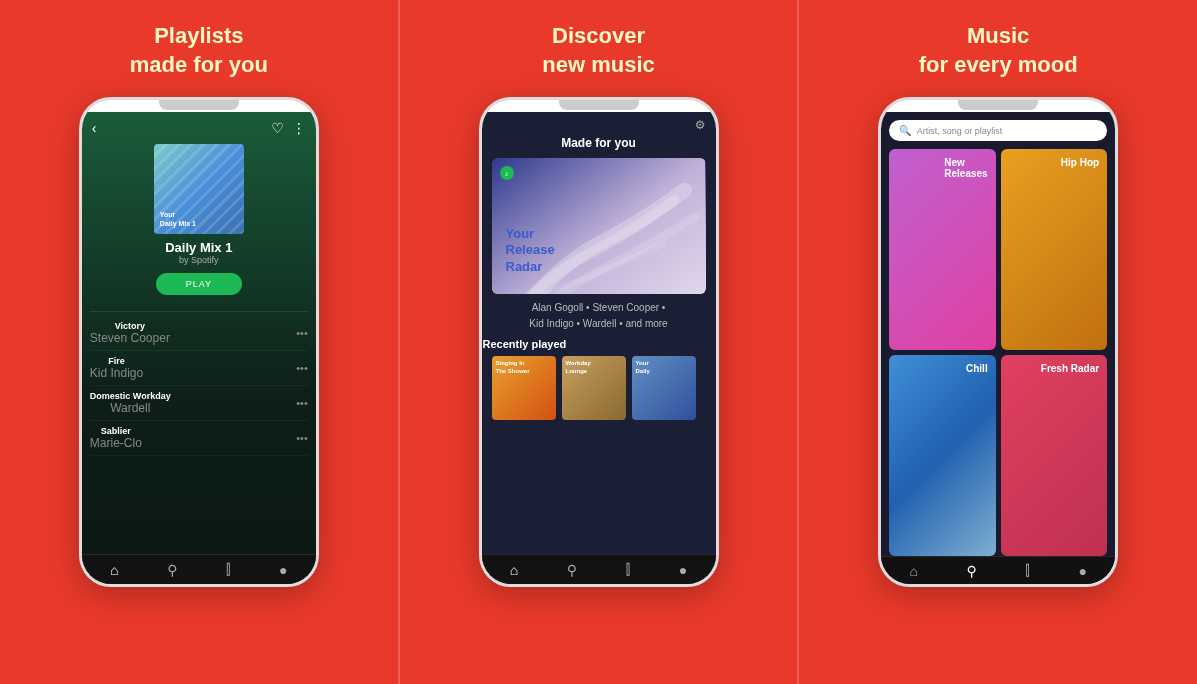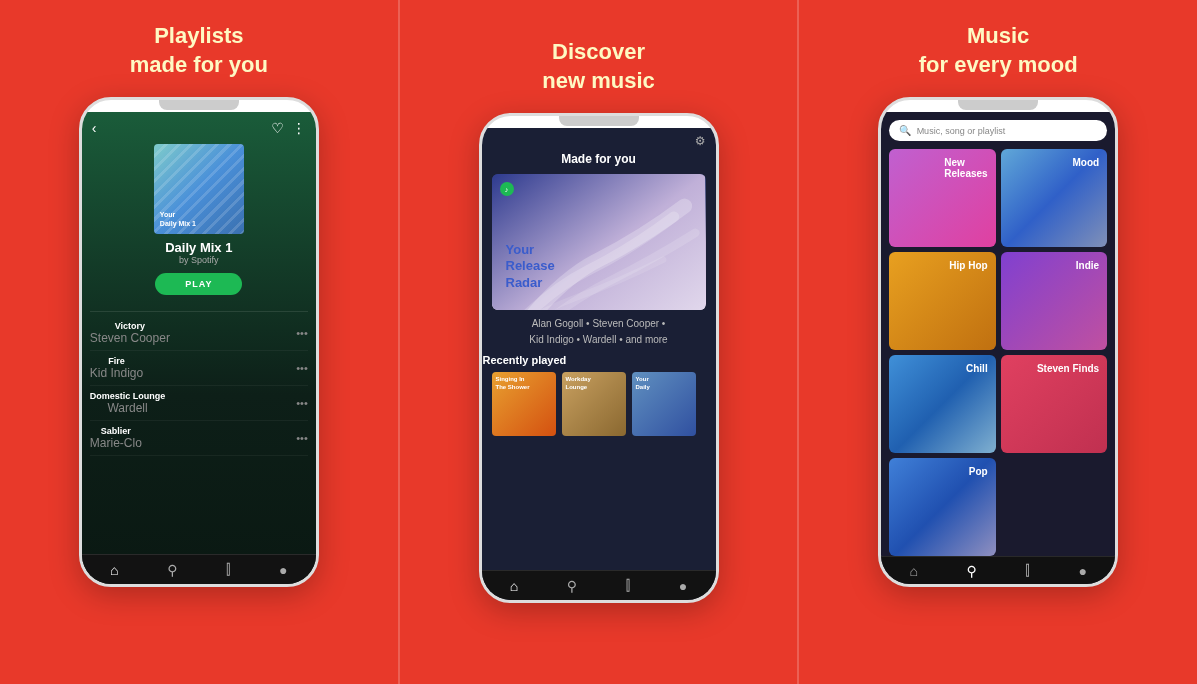--- a/index.html
+++ b/index.html
@@ -135,21 +135,21 @@
       margin-bottom: 8px;
     }
 
     .p1-play-btn {
       background: #1db954;
       color: white;
       border: none;
       border-radius: 20px;
       padding: 6px 30px;
       font-size: 9px;
-      font-weight: 700;
+      font-weight: 400;
       letter-spacing: 1px;
       cursor: pointer;
       margin-bottom: 8px;
     }
 
     .p1-divider {
       height: 1px;
       background: rgba(255,255,255,0.1);
       margin: 0 8px 4px;
     }
@@ -436,21 +436,21 @@
   </div>
           <div class="p1-song-item">
     <div class="p1-song-info">
       <div class="p1-song-name">Fire</div>
       <div class="p1-song-artname">Kid Indigo</div>
     </div>
     <span class="p1-song-dots">•••</span>
   </div>
           <div class="p1-song-item">
     <div class="p1-song-info">
-      <div class="p1-song-name">Domestic Lounge</div>
+      <div class="p1-song-name">Domestic Workday</div>
       <div class="p1-song-artname">Wardell</div>
     </div>
     <span class="p1-song-dots">•••</span>
   </div>
           <div class="p1-song-item">
     <div class="p1-song-info">
       <div class="p1-song-name">Sablier</div>
       <div class="p1-song-artname">Marie-Clo</div>
     </div>
     <span class="p1-song-dots">•••</span>
@@ -461,21 +461,21 @@
         <span class="nav-icon active">⌂</span>
         <span class="nav-icon">⚲</span>
         <span class="nav-icon">⫿</span>
         <span class="nav-icon">●</span>
       </div>
     </div>
   </div>
 </div>
 
 <div class="panel" style="border-left: 2px solid rgba(255,255,255,0.2); border-right: 2px solid rgba(255,255,255,0.2);">
-  <div class="panel-title" style="white-space:pre-line;margin-top:16px;">Discover
+  <div class="panel-title" style="white-space:pre-line;">Discover
 new music</div>
 
   <div class="phone-frame">
     <div class="phone-notch"></div>
 
     <div class="p2-screen">
       <div class="p2-topbar">
         <span style="color:#aaa;font-size:12px;">⚙</span>
       </div>
 
@@ -536,45 +536,36 @@
 <div class="panel">
   <div class="panel-title" style="white-space:pre-line;">Music
 for every mood</div>
 
   <div class="phone-frame">
     <div class="phone-notch"></div>
 
     <div class="p3-screen">
       <div class="p3-search-bar">
         <span class="p3-search-icon">🔍</span>
-        <span class="p3-search-text">Music, song or playlist</span>
+        <span class="p3-search-text">Artist, song or playlist</span>
       </div>
 
       <div class="p3-grid" id="categories-grid">
           <div class="p3-category cat-new-releases">
             <span class="p3-category-label" style="white-space:pre-line;">New
 Releases</span>
           </div>
-          <div class="p3-category cat-mood">
-            <span class="p3-category-label" style="white-space:pre-line;">Mood</span>
-          </div>
           <div class="p3-category cat-hip-hop">
             <span class="p3-category-label" style="white-space:pre-line;">Hip Hop</span>
           </div>
-          <div class="p3-category cat-indie">
-            <span class="p3-category-label" style="white-space:pre-line;">Indie</span>
-          </div>
           <div class="p3-category cat-chill">
             <span class="p3-category-label" style="white-space:pre-line;">Chill</span>
           </div>
           <div class="p3-category cat-fresh-finds">
-            <span class="p3-category-label" style="white-space:pre-line;">Steven Finds</span>
-          </div>
-          <div class="p3-category cat-pop">
-            <span class="p3-category-label" style="white-space:pre-line;">Pop</span>
+            <span class="p3-category-label" style="white-space:pre-line;">Fresh Radar</span>
           </div>
         </div>
 
       <div class="p3-bottom-nav">
         <span class="nav-icon">⌂</span>
         <span class="nav-icon active">⚲</span>
         <span class="nav-icon">⫿</span>
         <span class="nav-icon">●</span>
       </div>
     </div>

